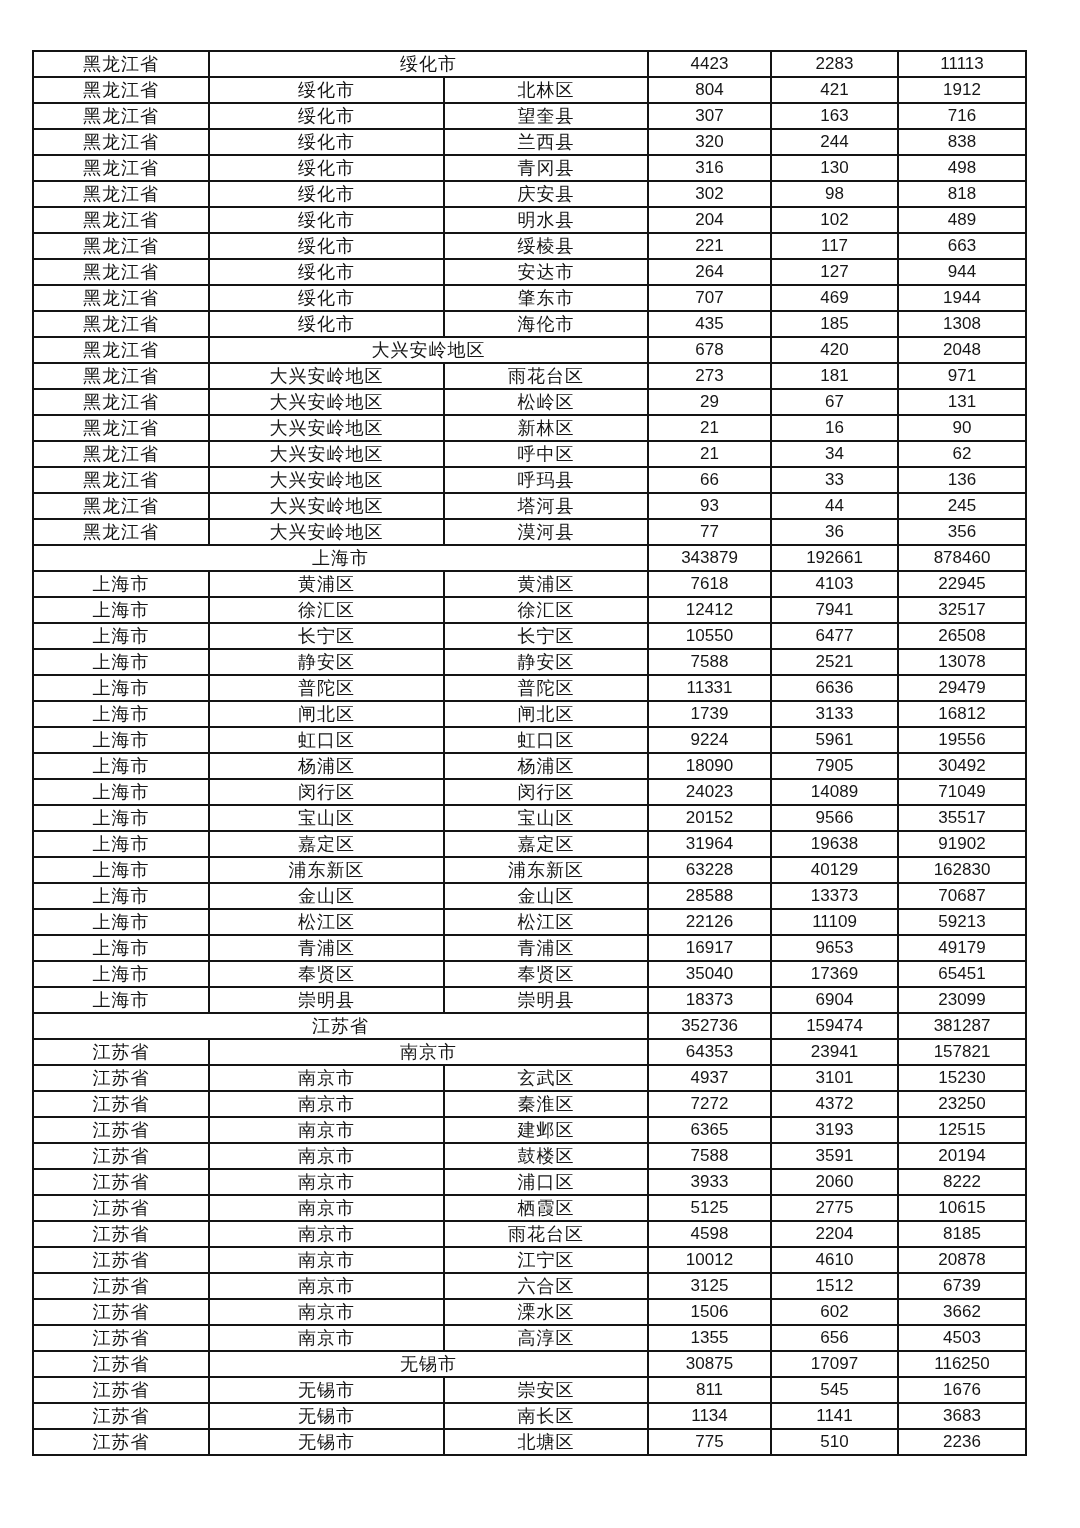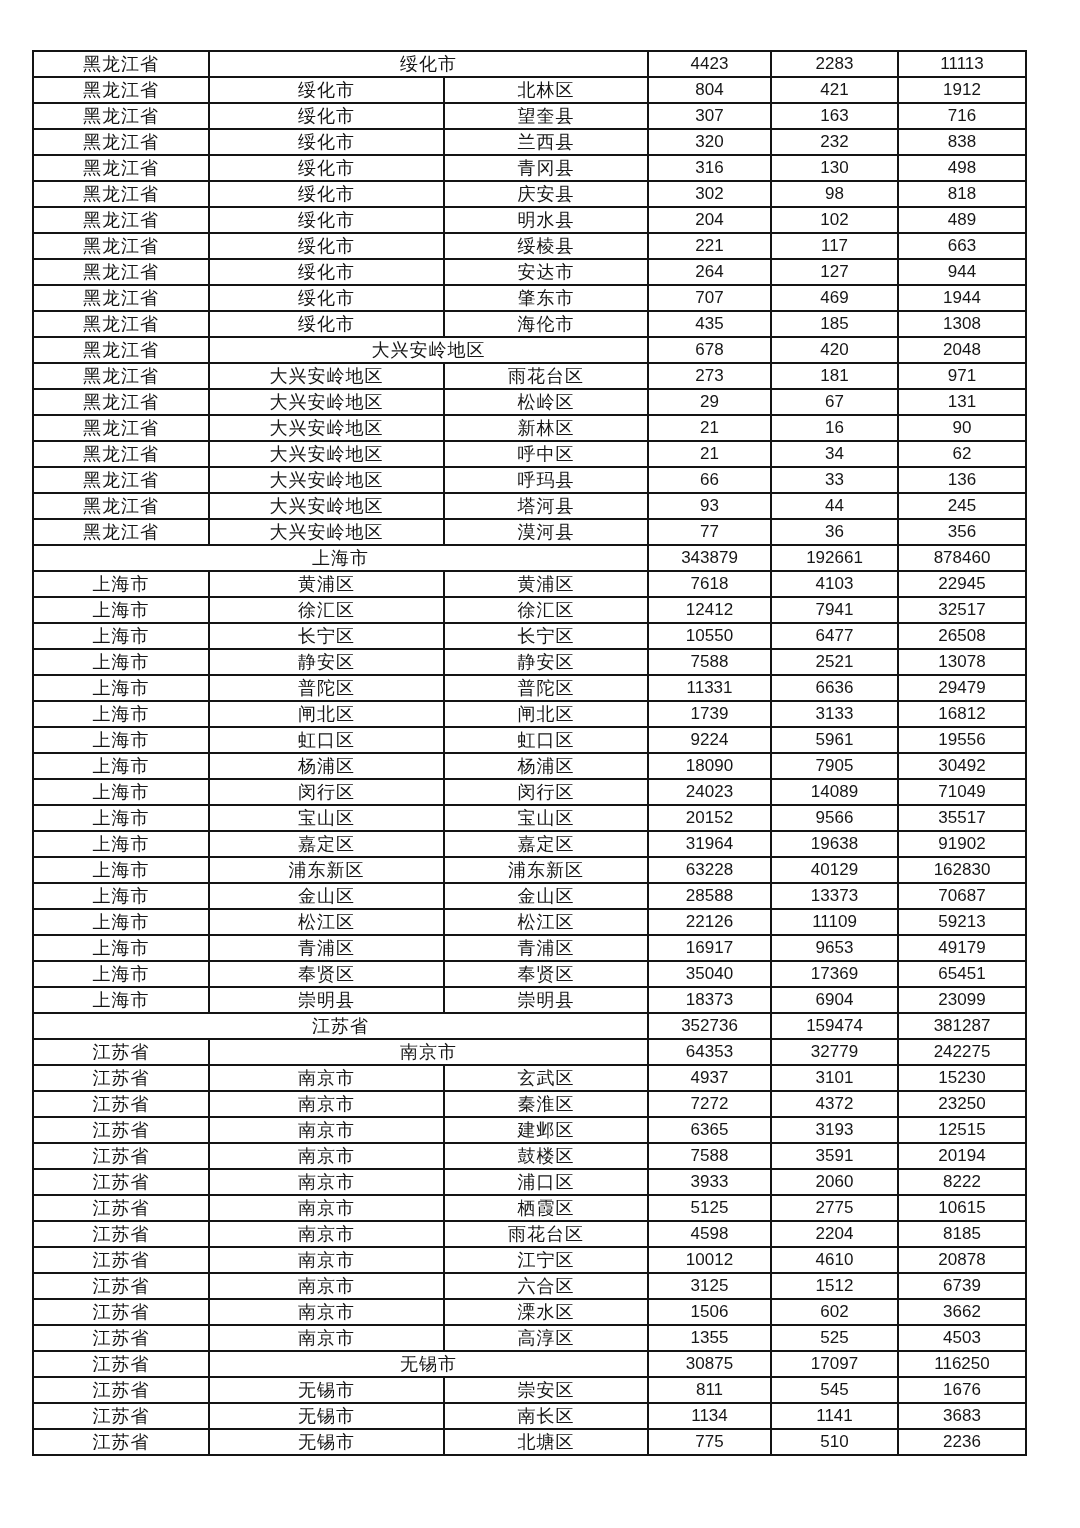--- a/index.html
+++ b/index.html
@@ -78,21 +78,21 @@
           <td class="name">望奎县</td>
           <td class="num">307</td>
           <td class="num">163</td>
           <td class="num">716</td>
         </tr>
         <tr>
           <td class="name">黑龙江省</td>
           <td class="name">绥化市</td>
           <td class="name">兰西县</td>
           <td class="num">320</td>
-          <td class="num">232</td>
+          <td class="num">244</td>
           <td class="num">838</td>
         </tr>
         <tr>
           <td class="name">黑龙江省</td>
           <td class="name">绥化市</td>
           <td class="name">青冈县</td>
           <td class="num">316</td>
           <td class="num">130</td>
           <td class="num">498</td>
         </tr>
@@ -352,22 +352,22 @@
         <tr>
           <td class="name" colspan="3">江苏省</td>
           <td class="num">352736</td>
           <td class="num">159474</td>
           <td class="num">381287</td>
         </tr>
         <tr>
           <td class="name">江苏省</td>
           <td class="name" colspan="2">南京市</td>
           <td class="num">64353</td>
-          <td class="num">32779</td>
-          <td class="num">242275</td>
+          <td class="num">23941</td>
+          <td class="num">157821</td>
         </tr>
         <tr>
           <td class="name">江苏省</td>
           <td class="name">南京市</td>
           <td class="name">玄武区</td>
           <td class="num">4937</td>
           <td class="num">3101</td>
           <td class="num">15230</td>
         </tr>
         <tr>
@@ -440,21 +440,21 @@
           <td class="name">溧水区</td>
           <td class="num">1506</td>
           <td class="num">602</td>
           <td class="num">3662</td>
         </tr>
         <tr>
           <td class="name">江苏省</td>
           <td class="name">南京市</td>
           <td class="name">高淳区</td>
           <td class="num">1355</td>
-          <td class="num">525</td>
+          <td class="num">656</td>
           <td class="num">4503</td>
         </tr>
         <tr>
           <td class="name">江苏省</td>
           <td class="name" colspan="2">无锡市</td>
           <td class="num">30875</td>
           <td class="num">17097</td>
           <td class="num">116250</td>
         </tr>
         <tr>

